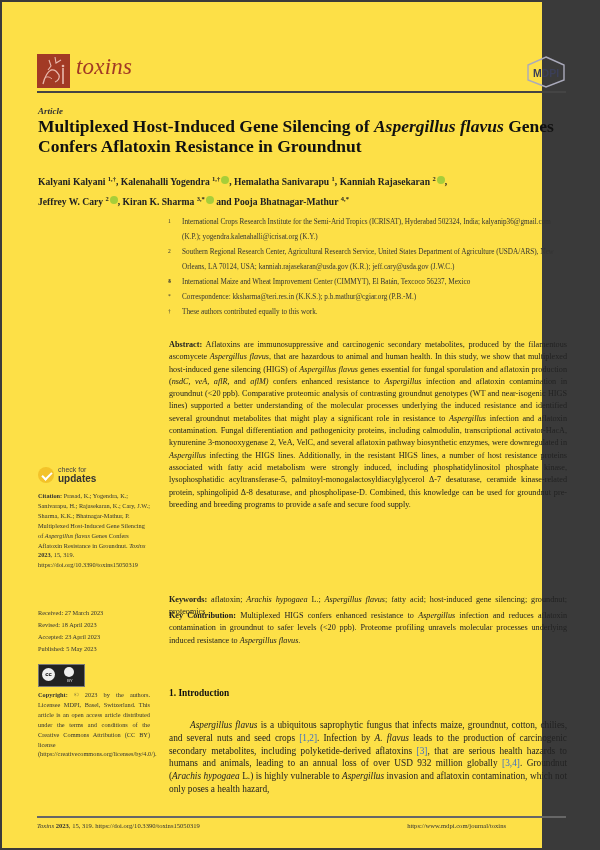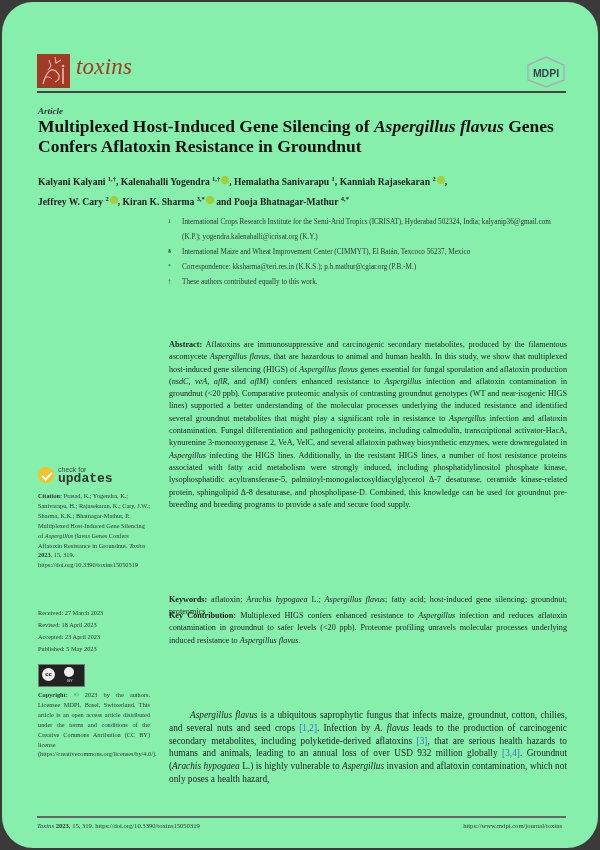--- a/index.html
+++ b/index.html
@@ -4,23 +4,22 @@
 <style>
   html, body { margin: 0; padding: 0; }
   body {
     width: 600px; height: 850px; overflow: hidden;
     background: #3a3a3a;
     font-family: "Liberation Serif", "DejaVu Serif", serif;
     color: #1a1a1a;
   }
   .page {
     position: absolute; left: 2px; top: 2px;
-    width: 596px; height: 846px;
-    background: #86efac;
-    border-radius: 31px;
+    width: 540px; height: 846px;
+    background: #fde047;
   }
   .header { position: absolute; left: 35px; top: 52px; width: 530px; height: 38px; }
   .logo-box {
     position: absolute; left: 0; top: 0; width: 33px; height: 34px;
     background: #a23a25;
   }
   .journal-name {
     position: absolute; left: 39px; top: 0px;
     font-style: italic; font-size: 23px; color: #a23a25;
     font-family: "Liberation Serif", serif; letter-spacing: 0.2px;
@@ -65,21 +64,21 @@
   .check { top: 463px; height: 20px; }
   .check-circle {
     position: absolute; left: 0; top: 2px; width: 16px; height: 16px; border-radius: 50%;
     background: #f3c32a;
   }
   .check-mark {
     position: absolute; left: 4px; top: 5px; width: 8px; height: 4px;
     border-left: 2px solid #fff; border-bottom: 2px solid #fff; transform: rotate(-45deg);
   }
   .check-t1 { position: absolute; left: 20px; top: 1px; font-family: "Liberation Sans", sans-serif; font-size: 7px; color: #444; line-height: 8px; }
-  .check-t2 { position: absolute; left: 20px; top: 9px; font-family: Liberation Mono, monospace; font-size: 13px; font-weight: bold; color: #333; line-height: 9px; }
+  .check-t2 { position: absolute; left: 20px; top: 9px; font-family: Liberation Sans, sans-serif; font-size: 10px; font-weight: bold; color: #333; line-height: 9px; }
   .citation { top: 489px; }
   .dates { top: 605px; line-height: 12px; }
   .cc-badge {
     position: absolute; left: 36px; top: 662px; width: 45px; height: 21px;
     background: #222; border: 1px solid #777;
   }
   .cc-badge .cc {
     position: absolute; left: 3px; top: 3px; width: 13px; height: 13px; border-radius: 50%;
     background: #eee; font-family: "Liberation Sans", sans-serif; font-weight: bold; font-size: 6px; line-height: 13px; text-align: center; color: #000;
   }
@@ -131,39 +130,41 @@
     <span><span>Hemalatha Sanivarapu</span>&nbsp;<sup>1</sup></span>,
     <span><span>Kanniah Rajasekaran</span>&nbsp;<sup>2</sup><span class="orcid"></span></span>,<br>
     <span><span>Jeffrey W. Cary</span>&nbsp;<sup>2</sup><span class="orcid"></span></span>,
     <span><span>Kiran K. Sharma</span>&nbsp;<sup>3,*</sup><span class="orcid"></span></span>
     <span>and</span>
     <span><span>Pooja Bhatnagar-Mathur</span>&nbsp;<sup>4,*</sup></span>
   </div>
 
   <div class="affil">
     <div class="affil-item"><span class="num">1</span><span>International Crops Research Institute for the Semi-Arid Tropics (ICRISAT), Hyderabad 502324, India; kalyanip36@gmail.com (K.P.); yogendra.kalenahalli@icrisat.org (K.Y.)</span></div>
+    <div class="affil-item"><span class="num">2</span><span>Southern Regional Research Center, Agricultural Research Service, United States Department of Agriculture (USDA/ARS), New Orleans, LA 70124, USA; kanniah.rajasekaran@usda.gov (K.R.); jeff.cary@usda.gov (J.W.C.)</span></div>
     <div class="affil-item"><span class="num">3</span></div>
     <div class="affil-item"><span class="num">4</span><span>International Maize and Wheat Improvement Center (CIMMYT), El Batán, Texcoco 56237, Mexico</span></div>
     <div class="affil-item"><span class="num">*</span><span>Correspondence: kksharma@teri.res.in (K.K.S.); p.b.mathur@cgiar.org (P.B.-M.)</span></div>
     <div class="affil-item"><span class="num">†</span><span>These authors contributed equally to this work.</span></div>
   </div>
 
   <div class="main-col abstract">
     <span class="label-b">Abstract:</span><span><span> Aflatoxins are immunosuppressive and carcinogenic secondary metabolites, produced by the filamentous ascomycete </span><i>Aspergillus flavus</i><span>, that are hazardous to animal and human health. In this study, we show that multiplexed host-induced gene silencing (HIGS) of </span><i>Aspergillus flavus</i><span> genes essential for fungal sporulation and aflatoxin production (</span><i>nsdC, veA, aflR,</i><span> and </span><i>aflM)</i><span> confers enhanced resistance to </span><i>Aspergillus</i><span> infection and aflatoxin contamination in groundnut (&lt;20 ppb). Comparative proteomic analysis of contrasting groundnut genotypes (WT and near-isogenic HIGS lines) supported a better understanding of the molecular processes underlying the induced resistance and identified several groundnut metabolites that might play a significant role in resistance to </span><i>Aspergillus</i><span> infection and aflatoxin contamination. Fungal differentiation and pathogenicity proteins, including calmodulin, transcriptional activator-HacA, kynurenine 3-monooxygenase 2, VeA, VelC, and several aflatoxin pathway biosynthetic enzymes, were downregulated in </span><i>Aspergillus</i><span> infecting the HIGS lines. Additionally, in the resistant HIGS lines, a number of host resistance proteins associated with fatty acid metabolism were strongly induced, including phosphatidylinositol phosphate kinase, lysophosphatidic acyltransferase-5, palmitoyl-monogalactosyldiacylglycerol Δ-7 desaturase, ceramide kinase-related protein, sphingolipid Δ-8 desaturase, and phospholipase-D. Combined, this knowledge can be used for groundnut pre-breeding and breeding programs to provide a safe and secure food supply.</span></span>
   </div>
 
   <div class="main-col keywords">
     <span class="label-b">Keywords:</span><span><span> aflatoxin; </span><i>Arachis hypogaea</i><span> L.; </span><i>Aspergillus flavus</i><span>; fatty acid; host-induced gene silencing; groundnut; proteomics</span></span>
   </div>
 
   <div class="main-col keycontrib">
     <span class="label-b">Key Contribution:</span><span><span> Multiplexed HIGS confers enhanced resistance to </span><i>Aspergillus</i><span> infection and reduces aflatoxin contamination in groundnut to safer levels (&lt;20 ppb). Proteome profiling unravels molecular processes underlying induced resistance to </span><i>Aspergillus flavus</i><span>.</span></span>
   </div>
 
   <div class="intro">
+    <div class="intro-h">1. Introduction</div>
     <div class="intro-p"><i>Aspergillus flavus</i><span> is a ubiquitous saprophytic fungus that infects maize, groundnut, cotton, chilies, and several nuts and seed crops </span><span class="ref">[1,2]</span><span>. Infection by </span><i>A. flavus</i><span> leads to the production of carcinogenic secondary metabolites, including polyketide-derived aflatoxins </span><span class="ref">[3]</span><span>, that are serious health hazards to humans and animals, leading to an annual loss of over USD 932 million globally </span><span class="ref">[3,4]</span><span>.  Groundnut (</span><i>Arachis hypogaea</i><span> L.) is highly vulnerable to </span><i>Aspergillus</i><span> invasion and aflatoxin contamination, which not only poses a health hazard,</span></div>
   </div>
 
   <div class="side check">
     <div class="check-circle">
         <div class="check-mark"></div>
       </div>
     <div class="check-t1">check for</div>
     <div class="check-t2">updates</div>
   </div>

